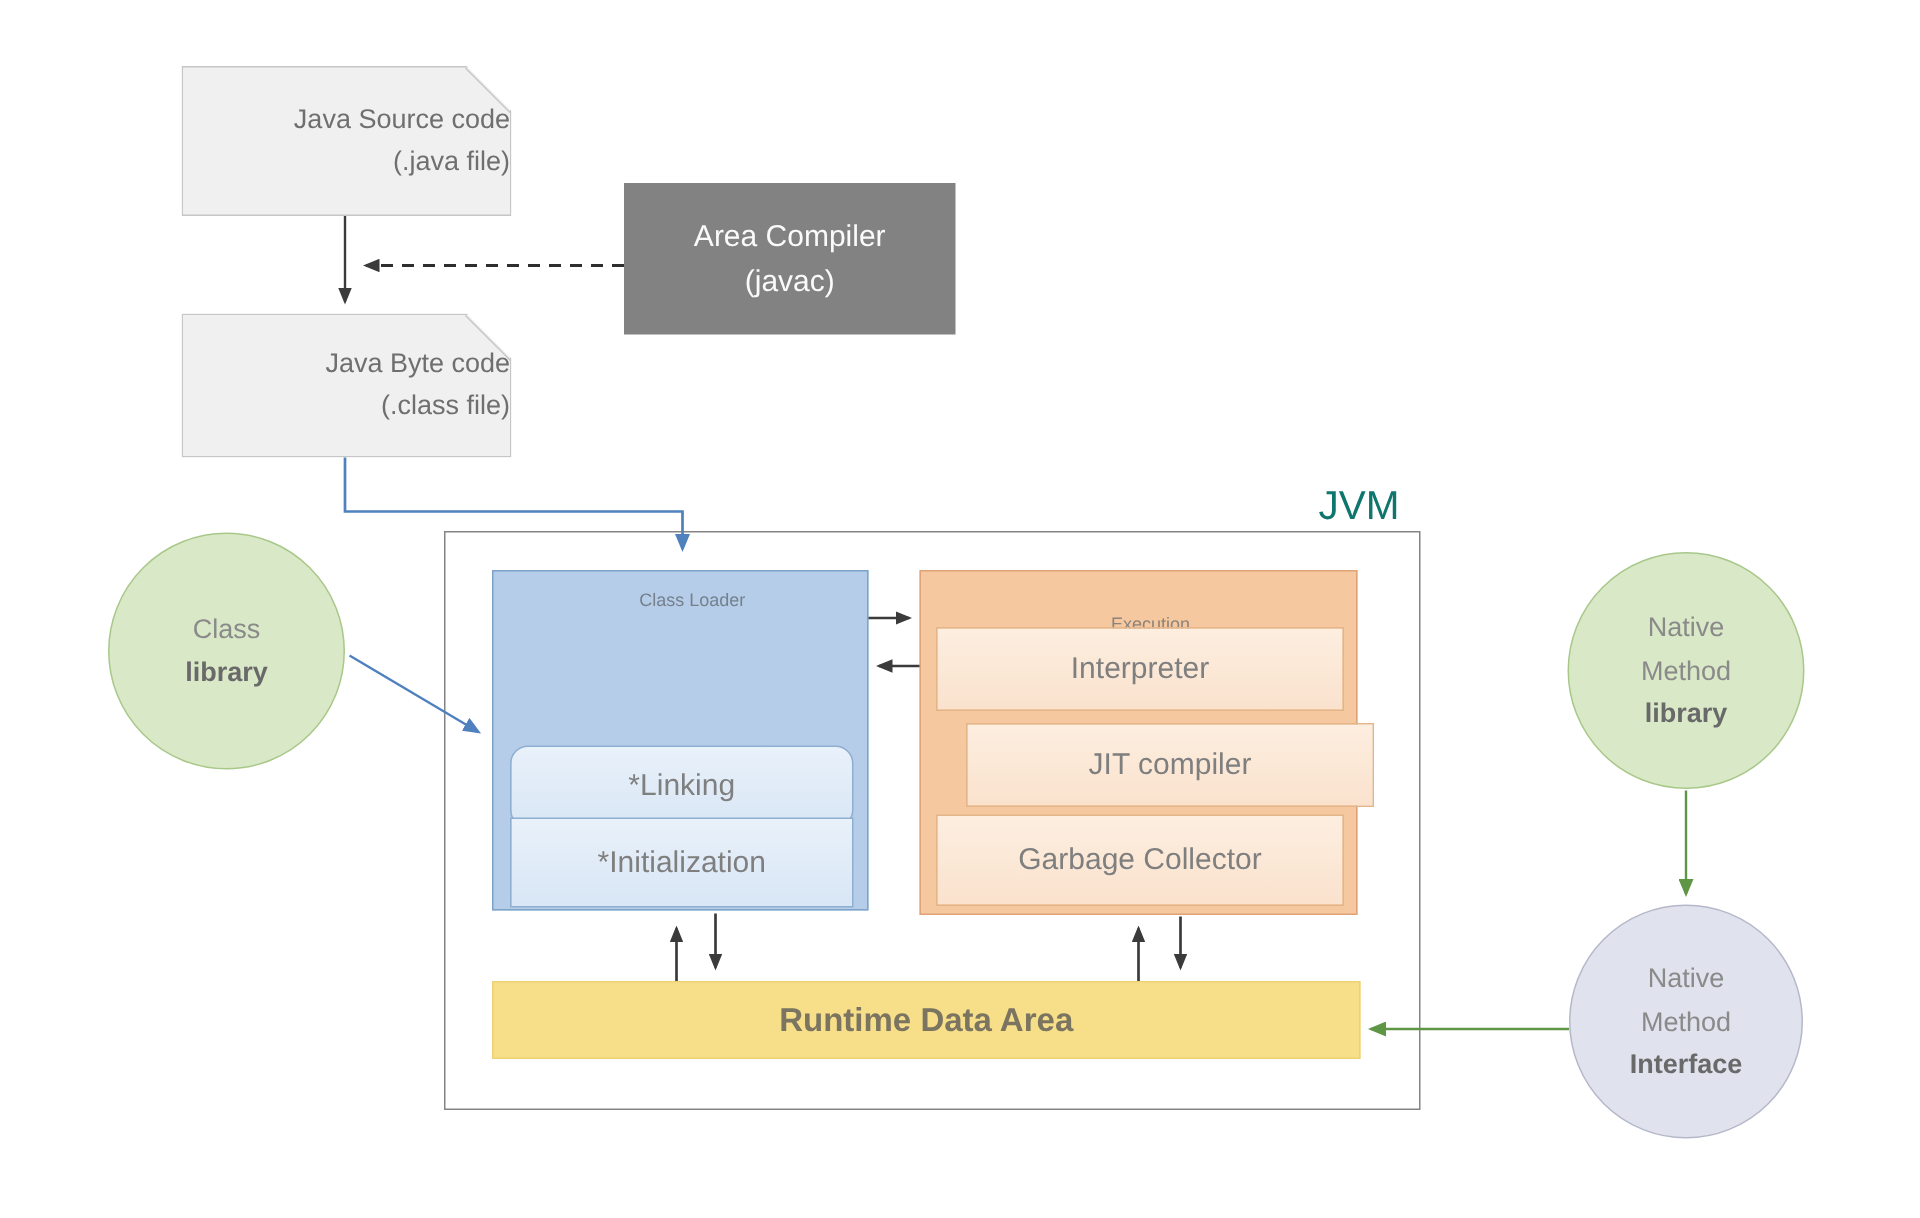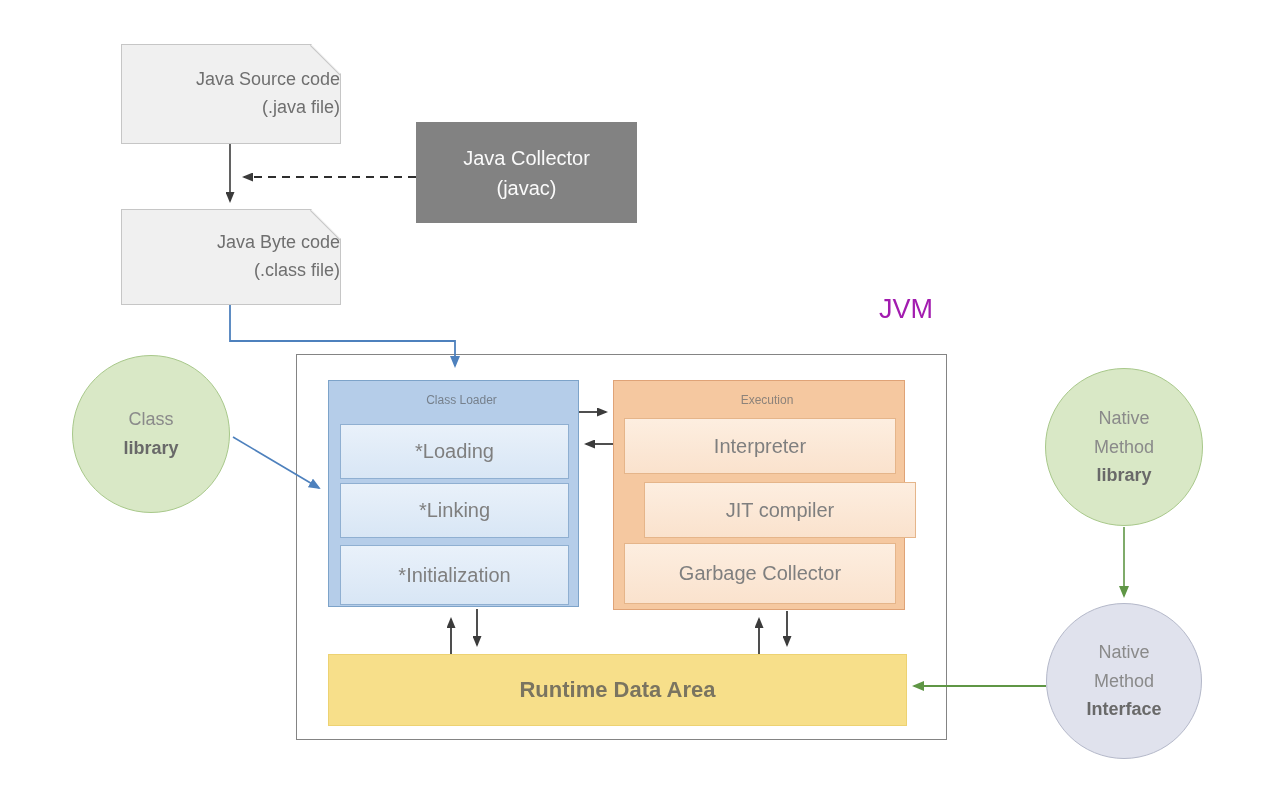--- a/index.html
+++ b/index.html
@@ -29,62 +29,62 @@
     background:#828282;color:#fafafa;font-size:20px;line-height:1.5;
     text-align:center;display:flex;flex-direction:column;justify-content:center;
   }
 
   
   #jvm-box{
     position:absolute;left:296px;top:354px;width:651px;height:386px;
     border:1.5px solid #848484;background:#ffffff;
   }
   #jvm-label{
-    position:absolute;left:866px;top:294px;width:80px;text-align:center;
-    font-size:27px;color:#a21caf;
+    position:absolute;left:866px;top:322px;width:80px;text-align:center;
+    font-size:27px;color:#0f766e;
   }
 
   
   #class-loader{
     position:absolute;left:328px;top:380px;width:251px;height:227px;
     background:#b5cde9;border:1px solid #7da3c9;
   }
   .panel-title{
     position:absolute;left:0;top:0;width:100%;height:36px;line-height:38px;
     text-align:center;font-size:12px;color:#76808c;padding-left:16px;
   }
-  #execution .panel-title{color:#8d837a;}
+  #execution .panel-title{color:#8d837a;margin-top:16px;}
   .cl-row{
     position:absolute;left:11px;width:229px;
     background:linear-gradient(#e9f1fa,#d8e6f5);border:1px solid #8fafd1;
     display:flex;align-items:center;justify-content:center;
     font-size:20px;color:#7f7f7f;
   }
   .cl-row.r1{top:43px;height:55px;}
-  .cl-row.r2{top:102px;height:55px;}
+  .cl-row.r2{top:116px;height:55px;border-radius:12px;}
   .cl-row.r3{top:164px;height:60px;}
 
   
   #execution{
     position:absolute;left:613px;top:380px;width:292px;height:230px;
     background:#f5c8a0;border:1px solid #dfa377;
   }
   .ex-row{
     position:absolute;left:10px;width:272px;
     background:linear-gradient(#fdeee0,#fae2cd);border:1px solid #e5b58a;
     display:flex;align-items:center;justify-content:center;
     font-size:20px;color:#7f7f7f;
   }
   .ex-row.r1{top:37px;height:56px;}
   .ex-row.r2{top:101px;height:56px;margin-left:20px;}
   .ex-row.r3{top:162px;height:61px;}
 
   
   #runtime-data-area{
-    position:absolute;left:328px;top:654px;width:579px;height:72px;
+    position:absolute;left:328px;top:654px;width:579px;height:52px;
     background:#f7df8a;border:1px solid #edd272;
     display:flex;align-items:center;justify-content:center;
     font-size:22px;font-weight:bold;color:#7a7460;
   }
 
   
   .circle{
     position:absolute;border-radius:50%;
     display:flex;flex-direction:column;align-items:center;justify-content:center;
     font-size:18px;line-height:1.6;color:#8a8a8a;
@@ -105,36 +105,35 @@
 
 <div id="canvas">
 
   <div id="java-source" class="doc-box">
     <span class="bevel-line"></span>
     <span>Java Source code</span>
     <span>(.java file)</span>
   </div>
 
   <div id="java-compiler">
-    <span>Java Collector</span>
+    <span>Area Compiler</span>
     <span>(javac)</span>
   </div>
 
   <div id="java-bytecode" class="doc-box">
     <span class="bevel-line"></span>
     <span>Java Byte code</span>
     <span>(.class file)</span>
   </div>
 
   <div id="jvm-label">JVM</div>
   <div id="jvm-box"></div>
 
   <div id="class-loader">
     <div class="panel-title">Class Loader</div>
-    <div class="cl-row r1">*Loading</div>
     <div class="cl-row r2">*Linking</div>
     <div class="cl-row r3">*Initialization</div>
   </div>
 
   <div id="execution">
     <div class="panel-title">Execution</div>
     <div class="ex-row r1">Interpreter</div>
     <div class="ex-row r2">JIT compiler</div>
     <div class="ex-row r3">Garbage Collector</div>
   </div>

